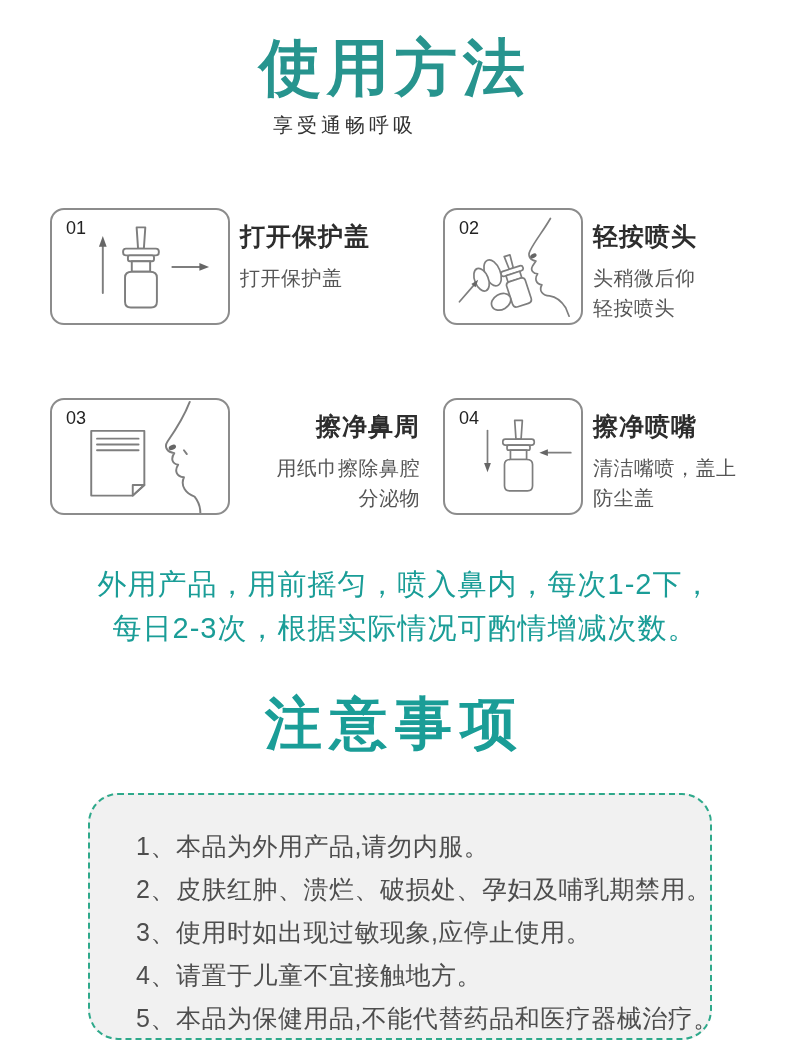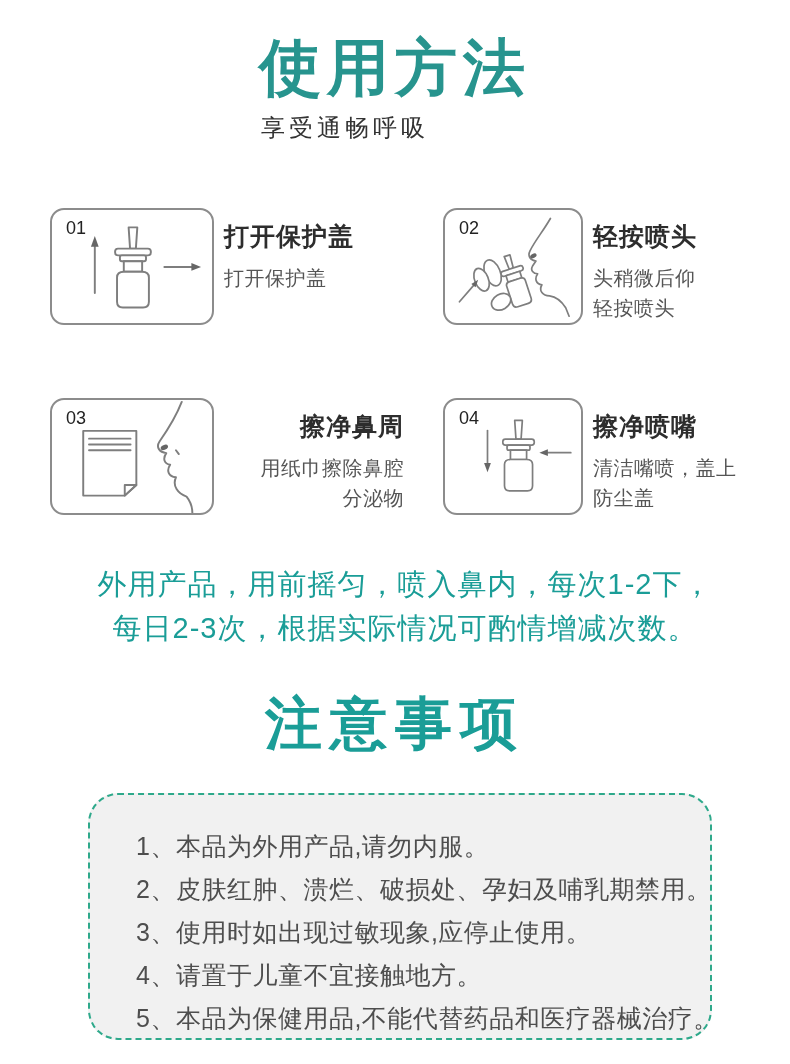--- a/index.html
+++ b/index.html
@@ -19,28 +19,28 @@
     width:790px;height:1064px;margin:0 auto;position:relative;
     font-family:"Liberation Sans","DejaVu Sans",sans-serif;
     overflow:hidden;background:#ffffff;
   }
   .main-title{
     position:absolute;top:26px;left:0;width:790px;text-align:center;
     font-size:62px;font-weight:bold;color:var(--accent-teal);letter-spacing:6px;
   }
   .subtitle{
     position:absolute;top:112px;left:0;width:674px;text-align:center;
-    font-size:24px;color:#333333;letter-spacing:4px;padding-left:16px;
+    font-size:20px;color:#333333;letter-spacing:4px;padding-left:16px;
   }
   .step{position:absolute;display:flex;align-items:flex-start;}
   .step-box{
     border:2px solid var(--box-border);border-radius:14px;background:#fff;
     position:relative;flex:none;
   }
-  .step-box.w1{width:164px;height:117px;}
+  .step-box.w1{width:180px;height:117px;}
   .step-box.w2{width:140px;height:117px;}
   .step-num{
     position:absolute;top:8px;left:14px;font-size:18px;color:#222;font-weight:500;
   }
   .step-box svg{position:absolute;inset:0;width:100%;height:100%;}
   .step-text{margin-left:10px;padding-top:12px;width:180px;}
   .step-title{font-size:25px;font-weight:bold;color:var(--text-dark);letter-spacing:1px;}
   .step-desc{margin-top:10px;font-size:20px;color:var(--text-gray);line-height:30px;letter-spacing:0.5px;}
   .pos-s1{top:208px;left:50px;}
   .pos-s2{top:208px;left:443px;}

